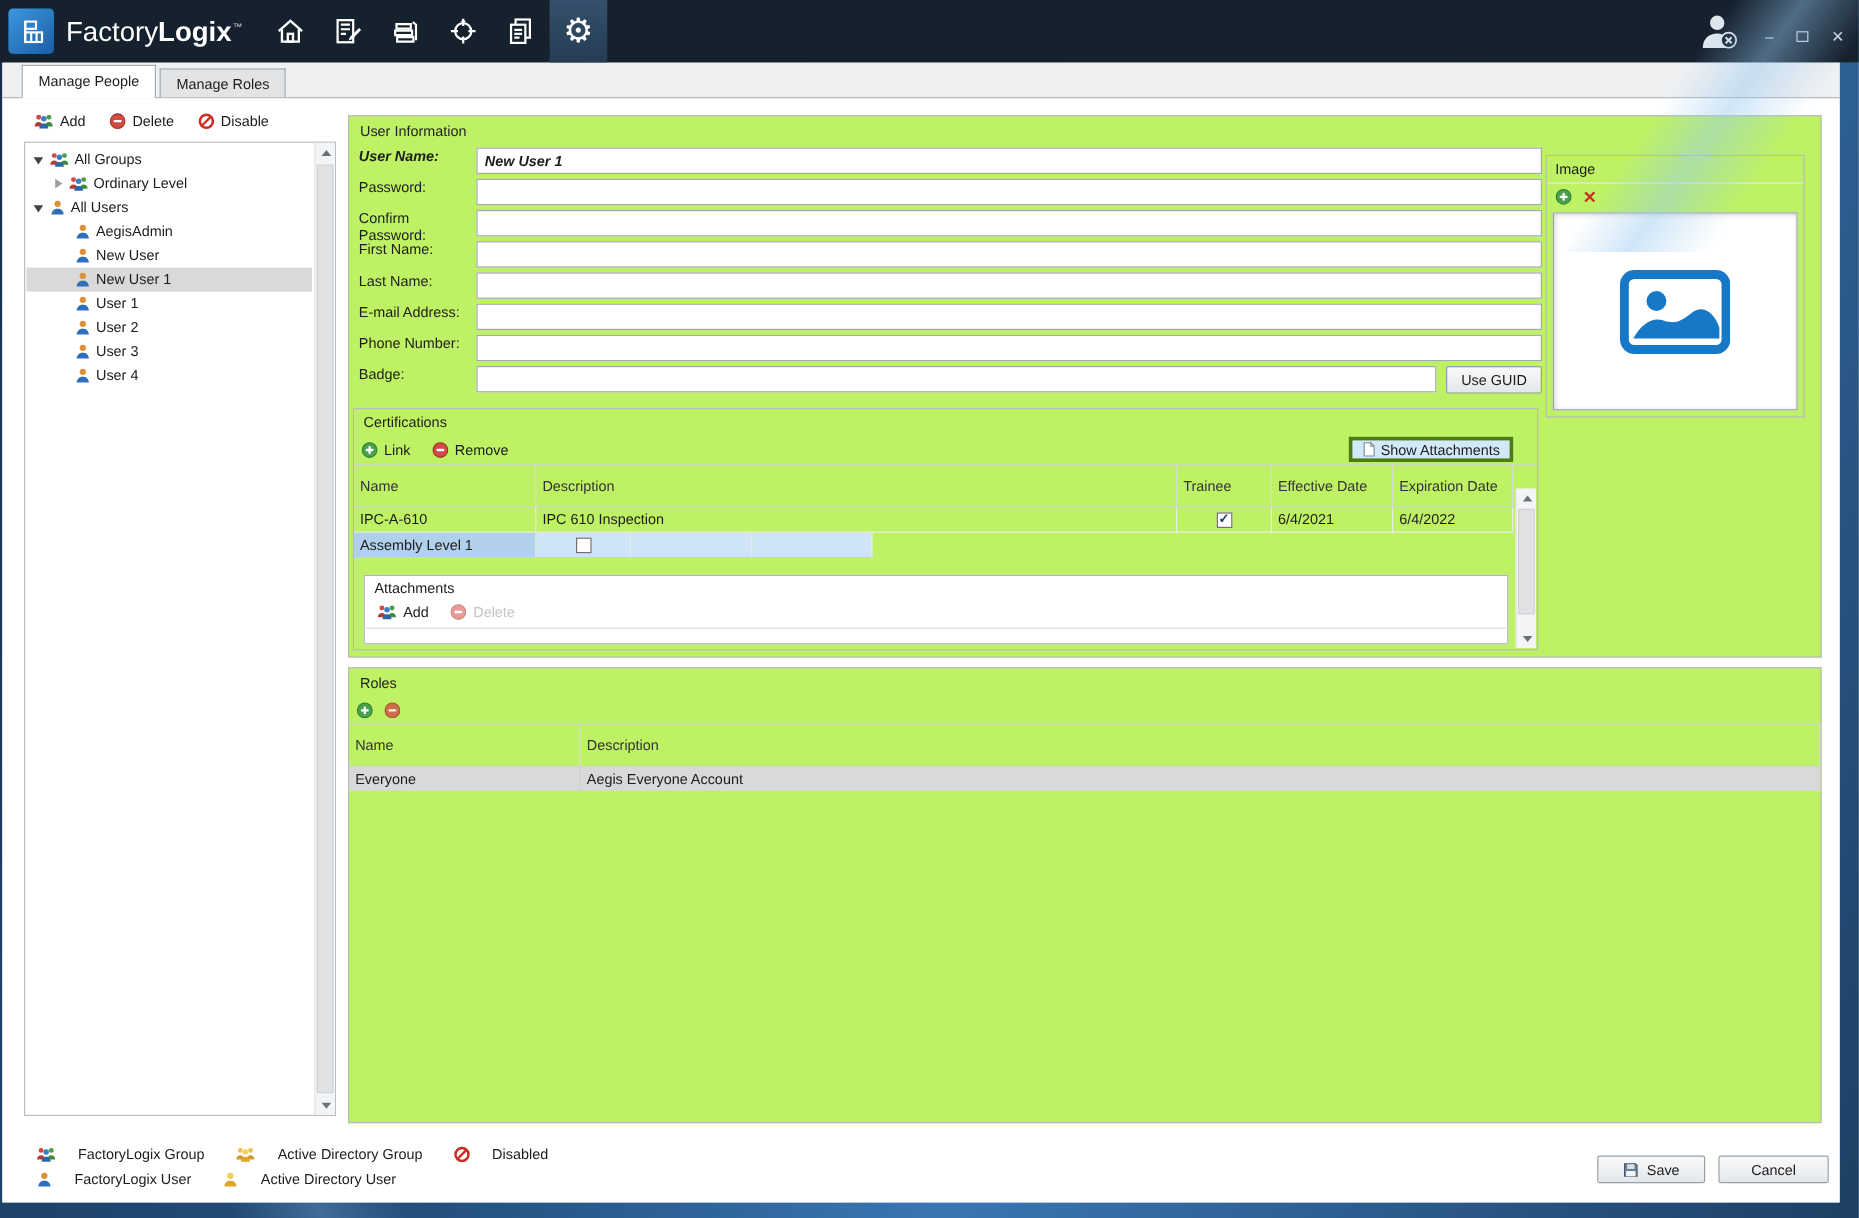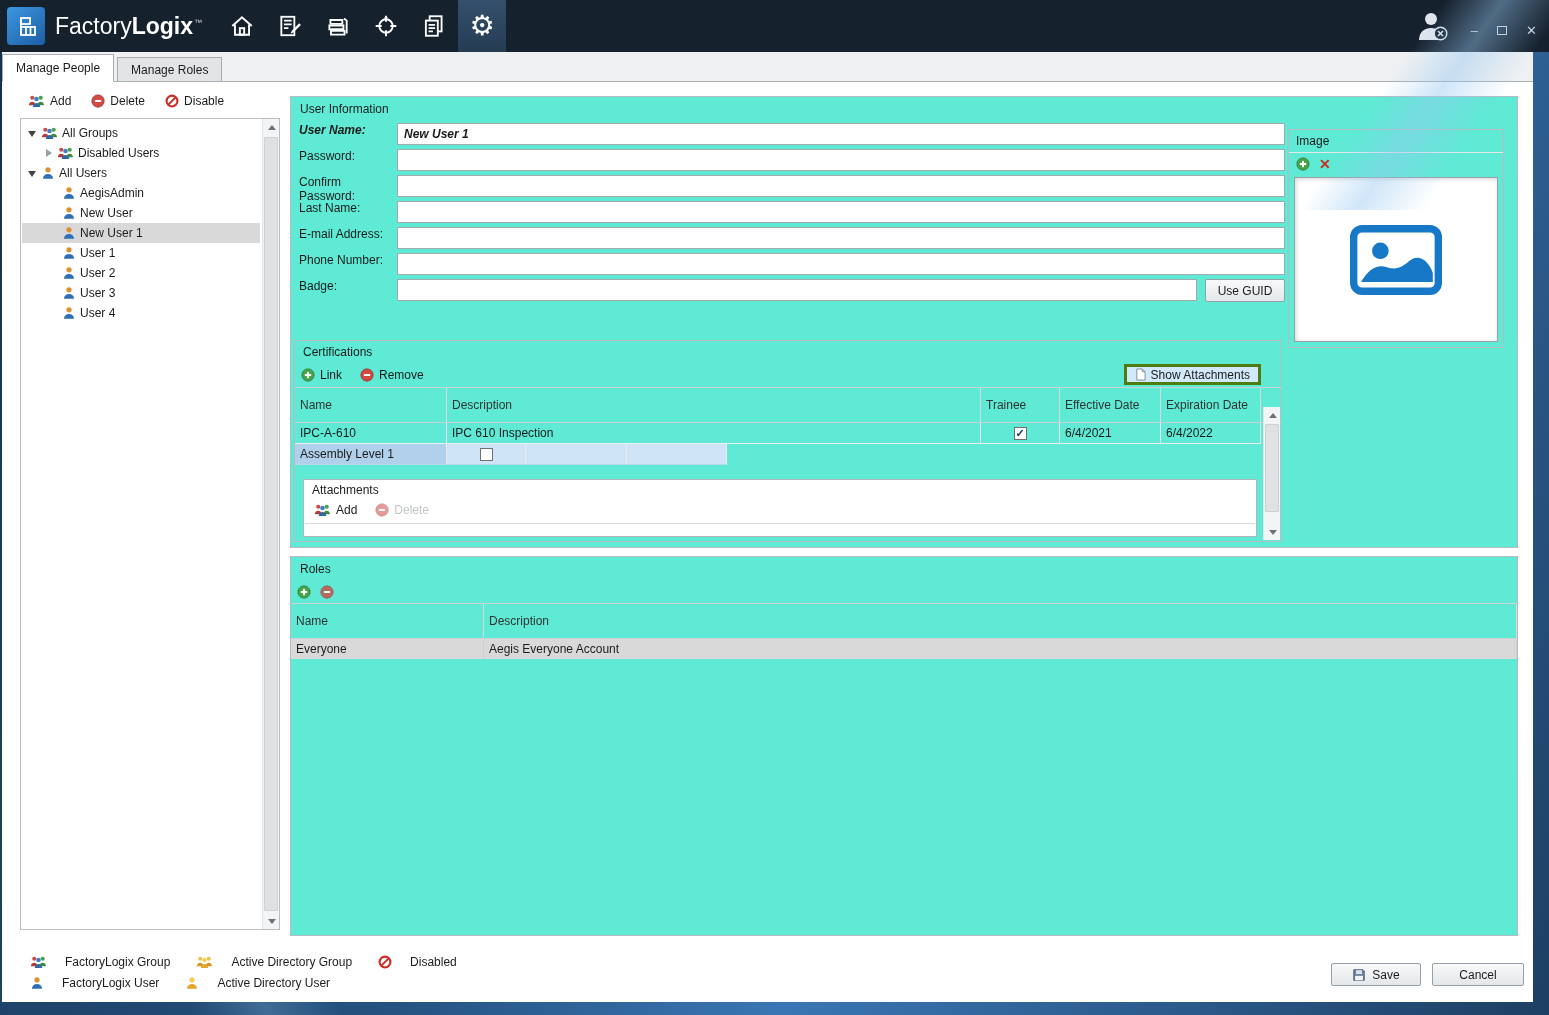--- a/index.html
+++ b/index.html
@@ -24,21 +24,21 @@
   .navicons { display:flex; height:100%; margin-left:16px; }
   .navbtn { width:48px; height:100%; display:flex; align-items:center; justify-content:center; }
   .navbtn.active { background:linear-gradient(#35506c,#253c53); }
   .gear { font-family:"DejaVu Sans",sans-serif; font-size:28px; color:#fff; line-height:1; }
   .userbadge { position:absolute; right:100px; top:9px; width:34px; height:34px; }
   .wc { position:absolute; right:12px; top:24px; display:flex; gap:19px; align-items:center; color:#cdd4dc; font-size:13px; line-height:1; }
   .wc .maxbox { width:10px; height:9px; border:1.5px solid #cdd4dc; display:inline-block; }
 
   
   .app { position:absolute; left:2px; top:52px; right:16px; bottom:13px; background:#fff; z-index:4; }
-  .tabstrip { position:absolute; left:0; right:0; top:0; height:30px; background:#eef0f2; border-bottom:1px solid #a8adb2; display:flex; align-items:flex-end; }
+  .tabstrip { position:absolute; left:0; right:0; top:0; height:30px; background:#eef0f2; border-bottom:1px solid #a8adb2; display:flex; align-items:flex-end; padding-left:16px; }
   .tab { height:24px; padding:0 13px; display:flex; align-items:center; background:#e2e4e6; border:1px solid #a8adb2; border-bottom:none; margin-right:3px; position:relative; }
   .tab.active { background:#fff; height:28px; z-index:2; margin-bottom:-1px; border-bottom:1px solid #fff; }
   .content { position:absolute; left:0; right:0; top:30px; bottom:0; background:#fff; overflow:hidden; }
 
   
   .tbtn { display:flex; align-items:center; gap:5px; white-space:nowrap; }
   .tbtn.disabled { opacity:.55; color:#8d949a; }
   .ic14 { width:14px; height:14px; } .ic16 { width:17px; height:14px; }
 
   
@@ -51,21 +51,21 @@
   .exp { width:9px; height:9px; display:inline-block; flex:0 0 auto; position:relative; }
   .exp.open::after { content:""; position:absolute; left:0; top:2px; border-left:4px solid transparent; border-right:4px solid transparent; border-top:6px solid #404447; }
   .exp.closed::after { content:""; position:absolute; left:2px; top:0; border-top:4px solid transparent; border-bottom:4px solid transparent; border-left:6px solid #9aa0a6; }
   .vscroll { position:absolute; right:0; top:0; bottom:0; width:17px; background:#f3f4f5; border-left:1px solid #e3e4e6; }
   .sb-arrow { position:absolute; left:0; width:17px; height:16px; display:flex; align-items:center; justify-content:center; }
   .arr-up { width:0; height:0; border-left:4px solid transparent; border-right:4px solid transparent; border-bottom:5px solid #6e7277; }
   .arr-down { width:0; height:0; border-left:4px solid transparent; border-right:4px solid transparent; border-top:5px solid #6e7277; }
   .sb-thumb { position:absolute; left:1px; right:1px; background:#e0e1e3; border:1px solid #cfd1d4; border-radius:1px; }
 
   
-  .gbox { position:absolute; border:1px solid #b6bbc0; background:#5eead4; }
+  .gbox { position:absolute; border:1px solid #b6bbc0; background:#bef264; }
   .box-title { padding:5px 9px; color:#1e1e1e; }
 
   .userinfo-box { left:288px; top:14px; width:1228px; height:452px; }
   .fields { position:absolute; left:8px; top:26px; width:986px; }
   .frow { display:flex; align-items:flex-start; height:26px; }
   .frow label { width:98px; flex:0 0 auto; }
   .frow input { flex:1; height:22px; border:1px solid #a4a9ad; padding:0 6px; font:12px "Liberation Sans",sans-serif; color:#1c1c1c; }
   .frow.em label { font-weight:700; font-style:italic; }
   .frow.em input { font-weight:700; font-style:italic; }
   .frow input.badge { flex:0 0 auto; width:800px; }
@@ -280,21 +280,21 @@
           <svg class="ic16">
               <use href="#i-group"></use>
             </svg>
           <span>All Groups</span>
         </div>
         <div class="trow lv1e">
           <span class="exp closed"></span>
           <svg class="ic16">
               <use href="#i-group"></use>
             </svg>
-          <span>Disabled Users</span>
+          <span>Ordinary Level</span>
         </div>
         <div class="trow lv0">
           <span class="exp open"></span>
           <svg class="ic14">
               <use href="#i-user"></use>
             </svg>
           <span>All Users</span>
         </div>
         <div class="trow lv1">
           <svg class="ic14">
@@ -358,20 +358,24 @@
           <label>User Name:</label>
           <input type="text" value="New User 1" style="">
         </div>
         <div class="frow">
           <label>Password:</label>
           <input type="password" style="">
         </div>
         <div class="frow">
           <label>Confirm Password:</label>
           <input type="password" style="">
+        </div>
+        <div class="frow">
+          <label>First Name:</label>
+          <input type="text" style="">
         </div>
         <div class="frow">
           <label>Last Name:</label>
           <input type="text" style="">
         </div>
         <div class="frow">
           <label>E-mail Address:</label>
           <input type="text" style="">
         </div>
         <div class="frow">

